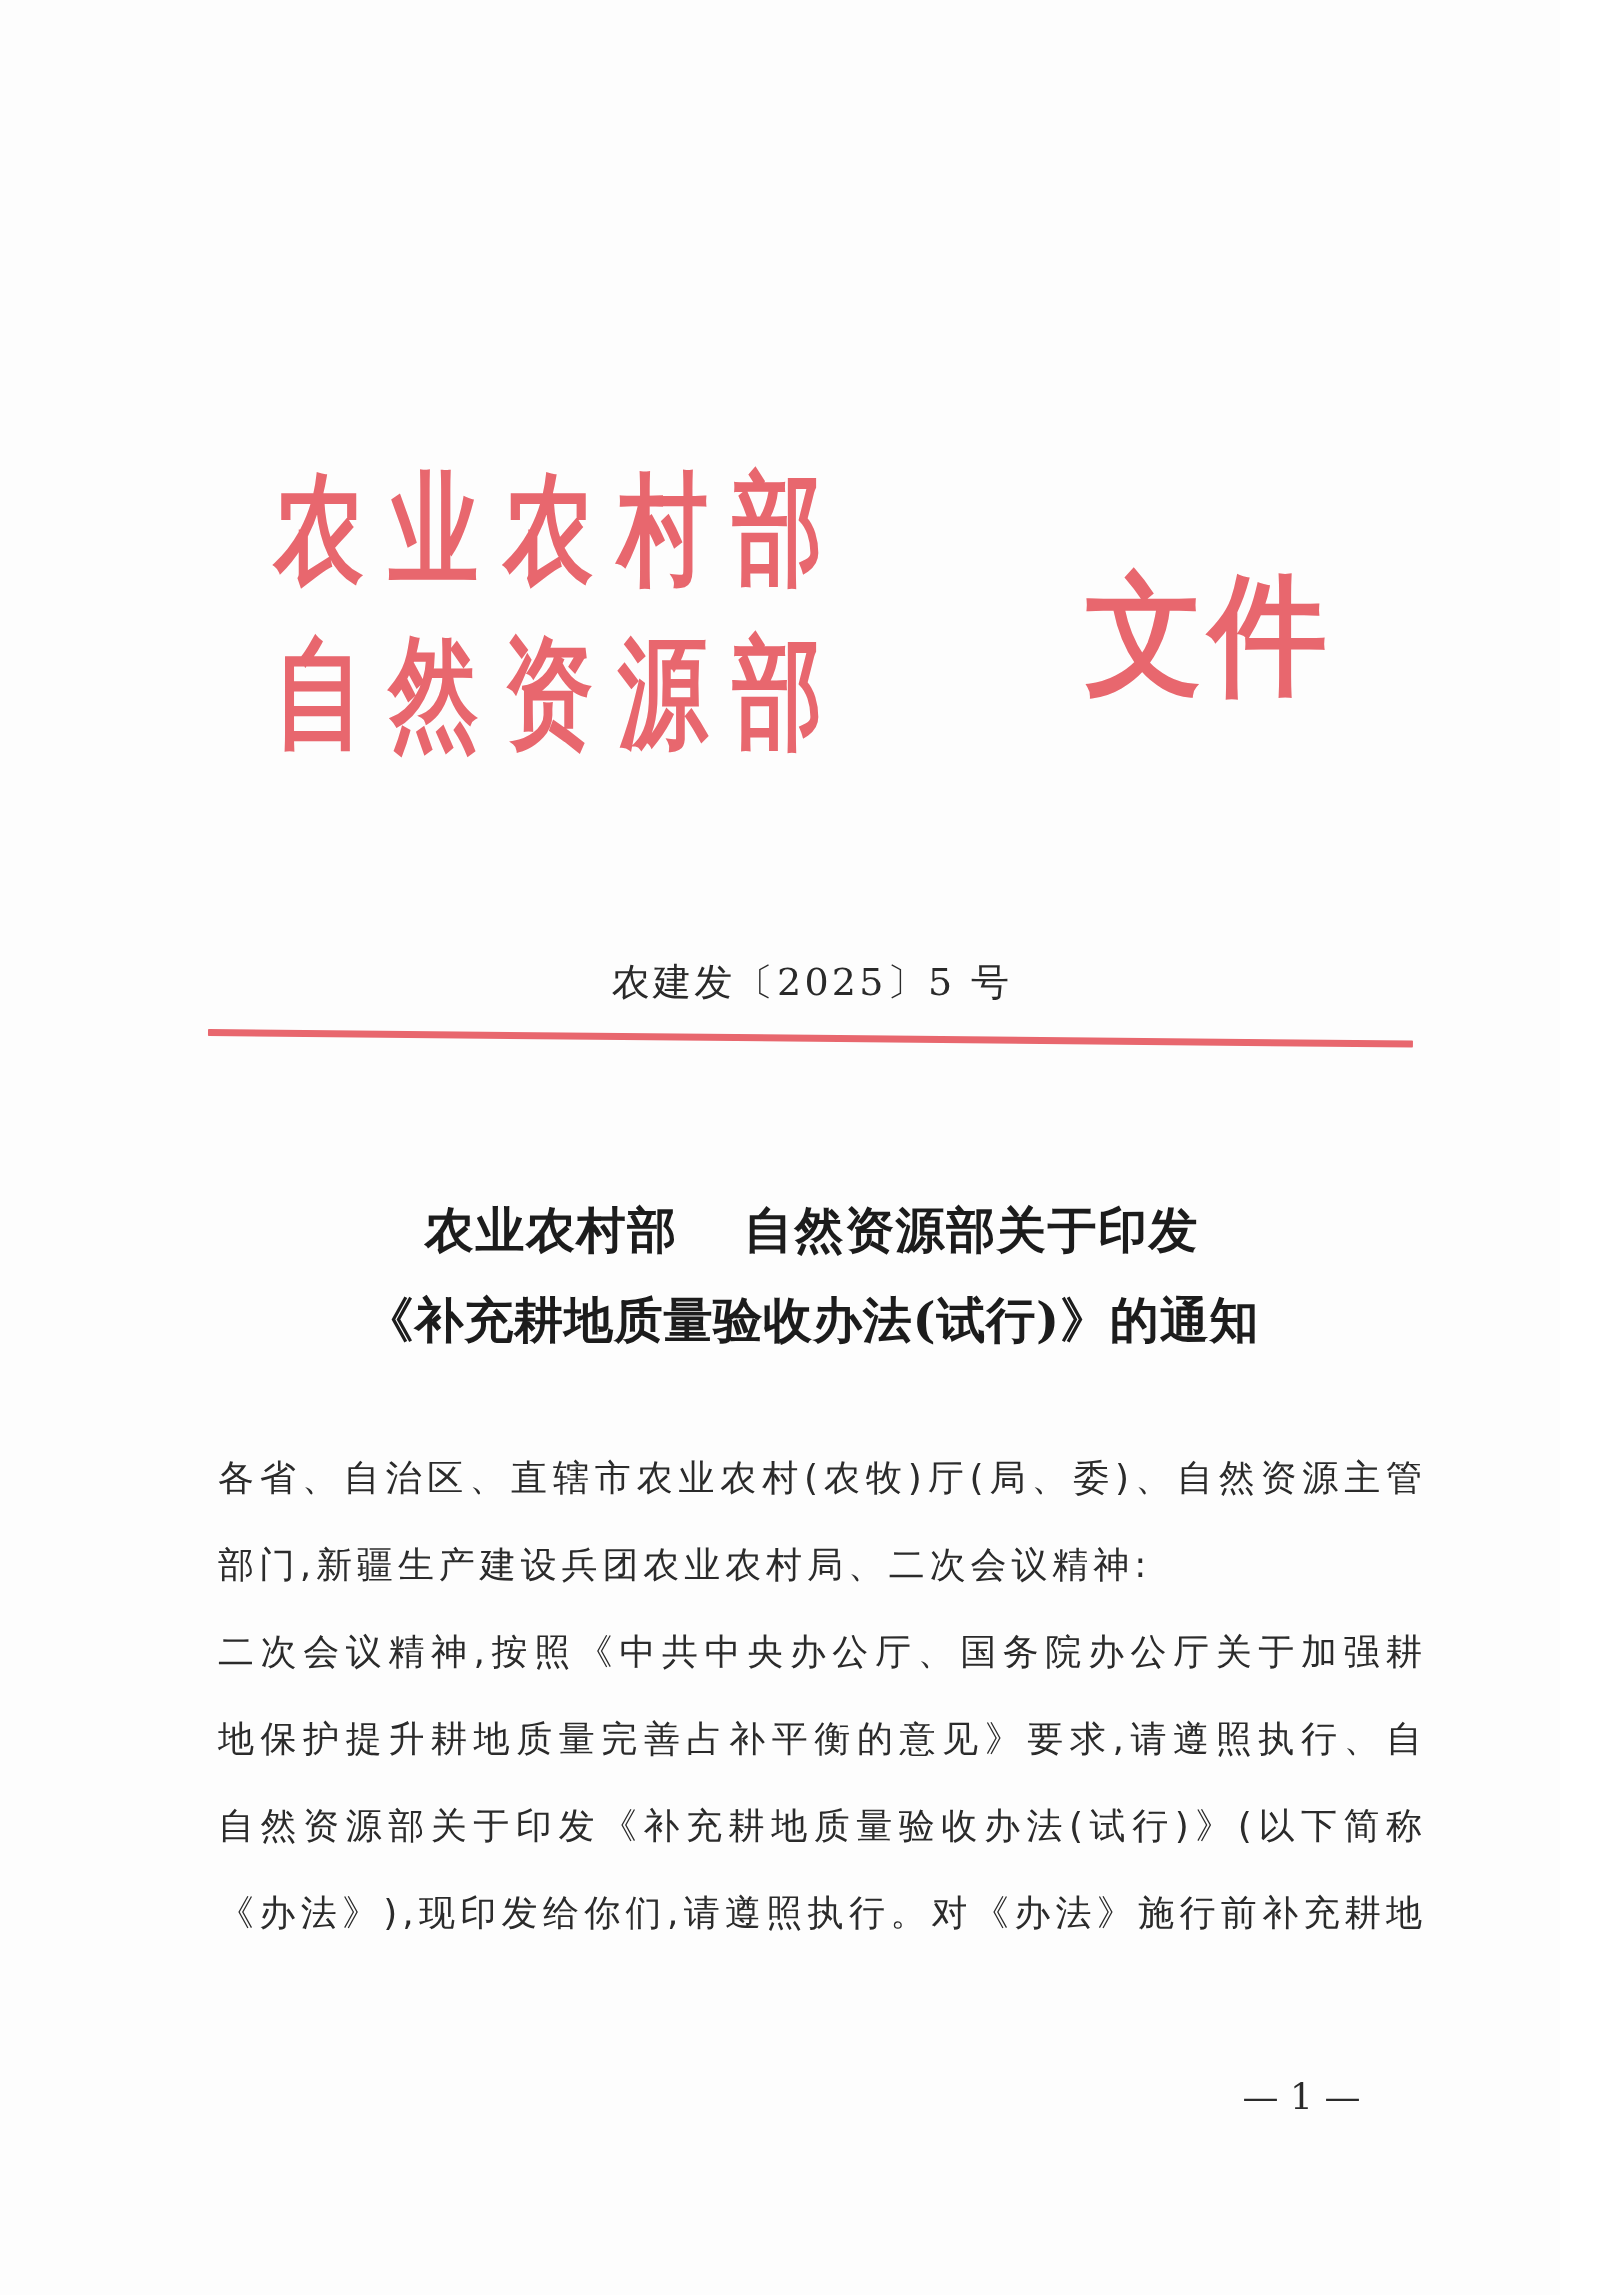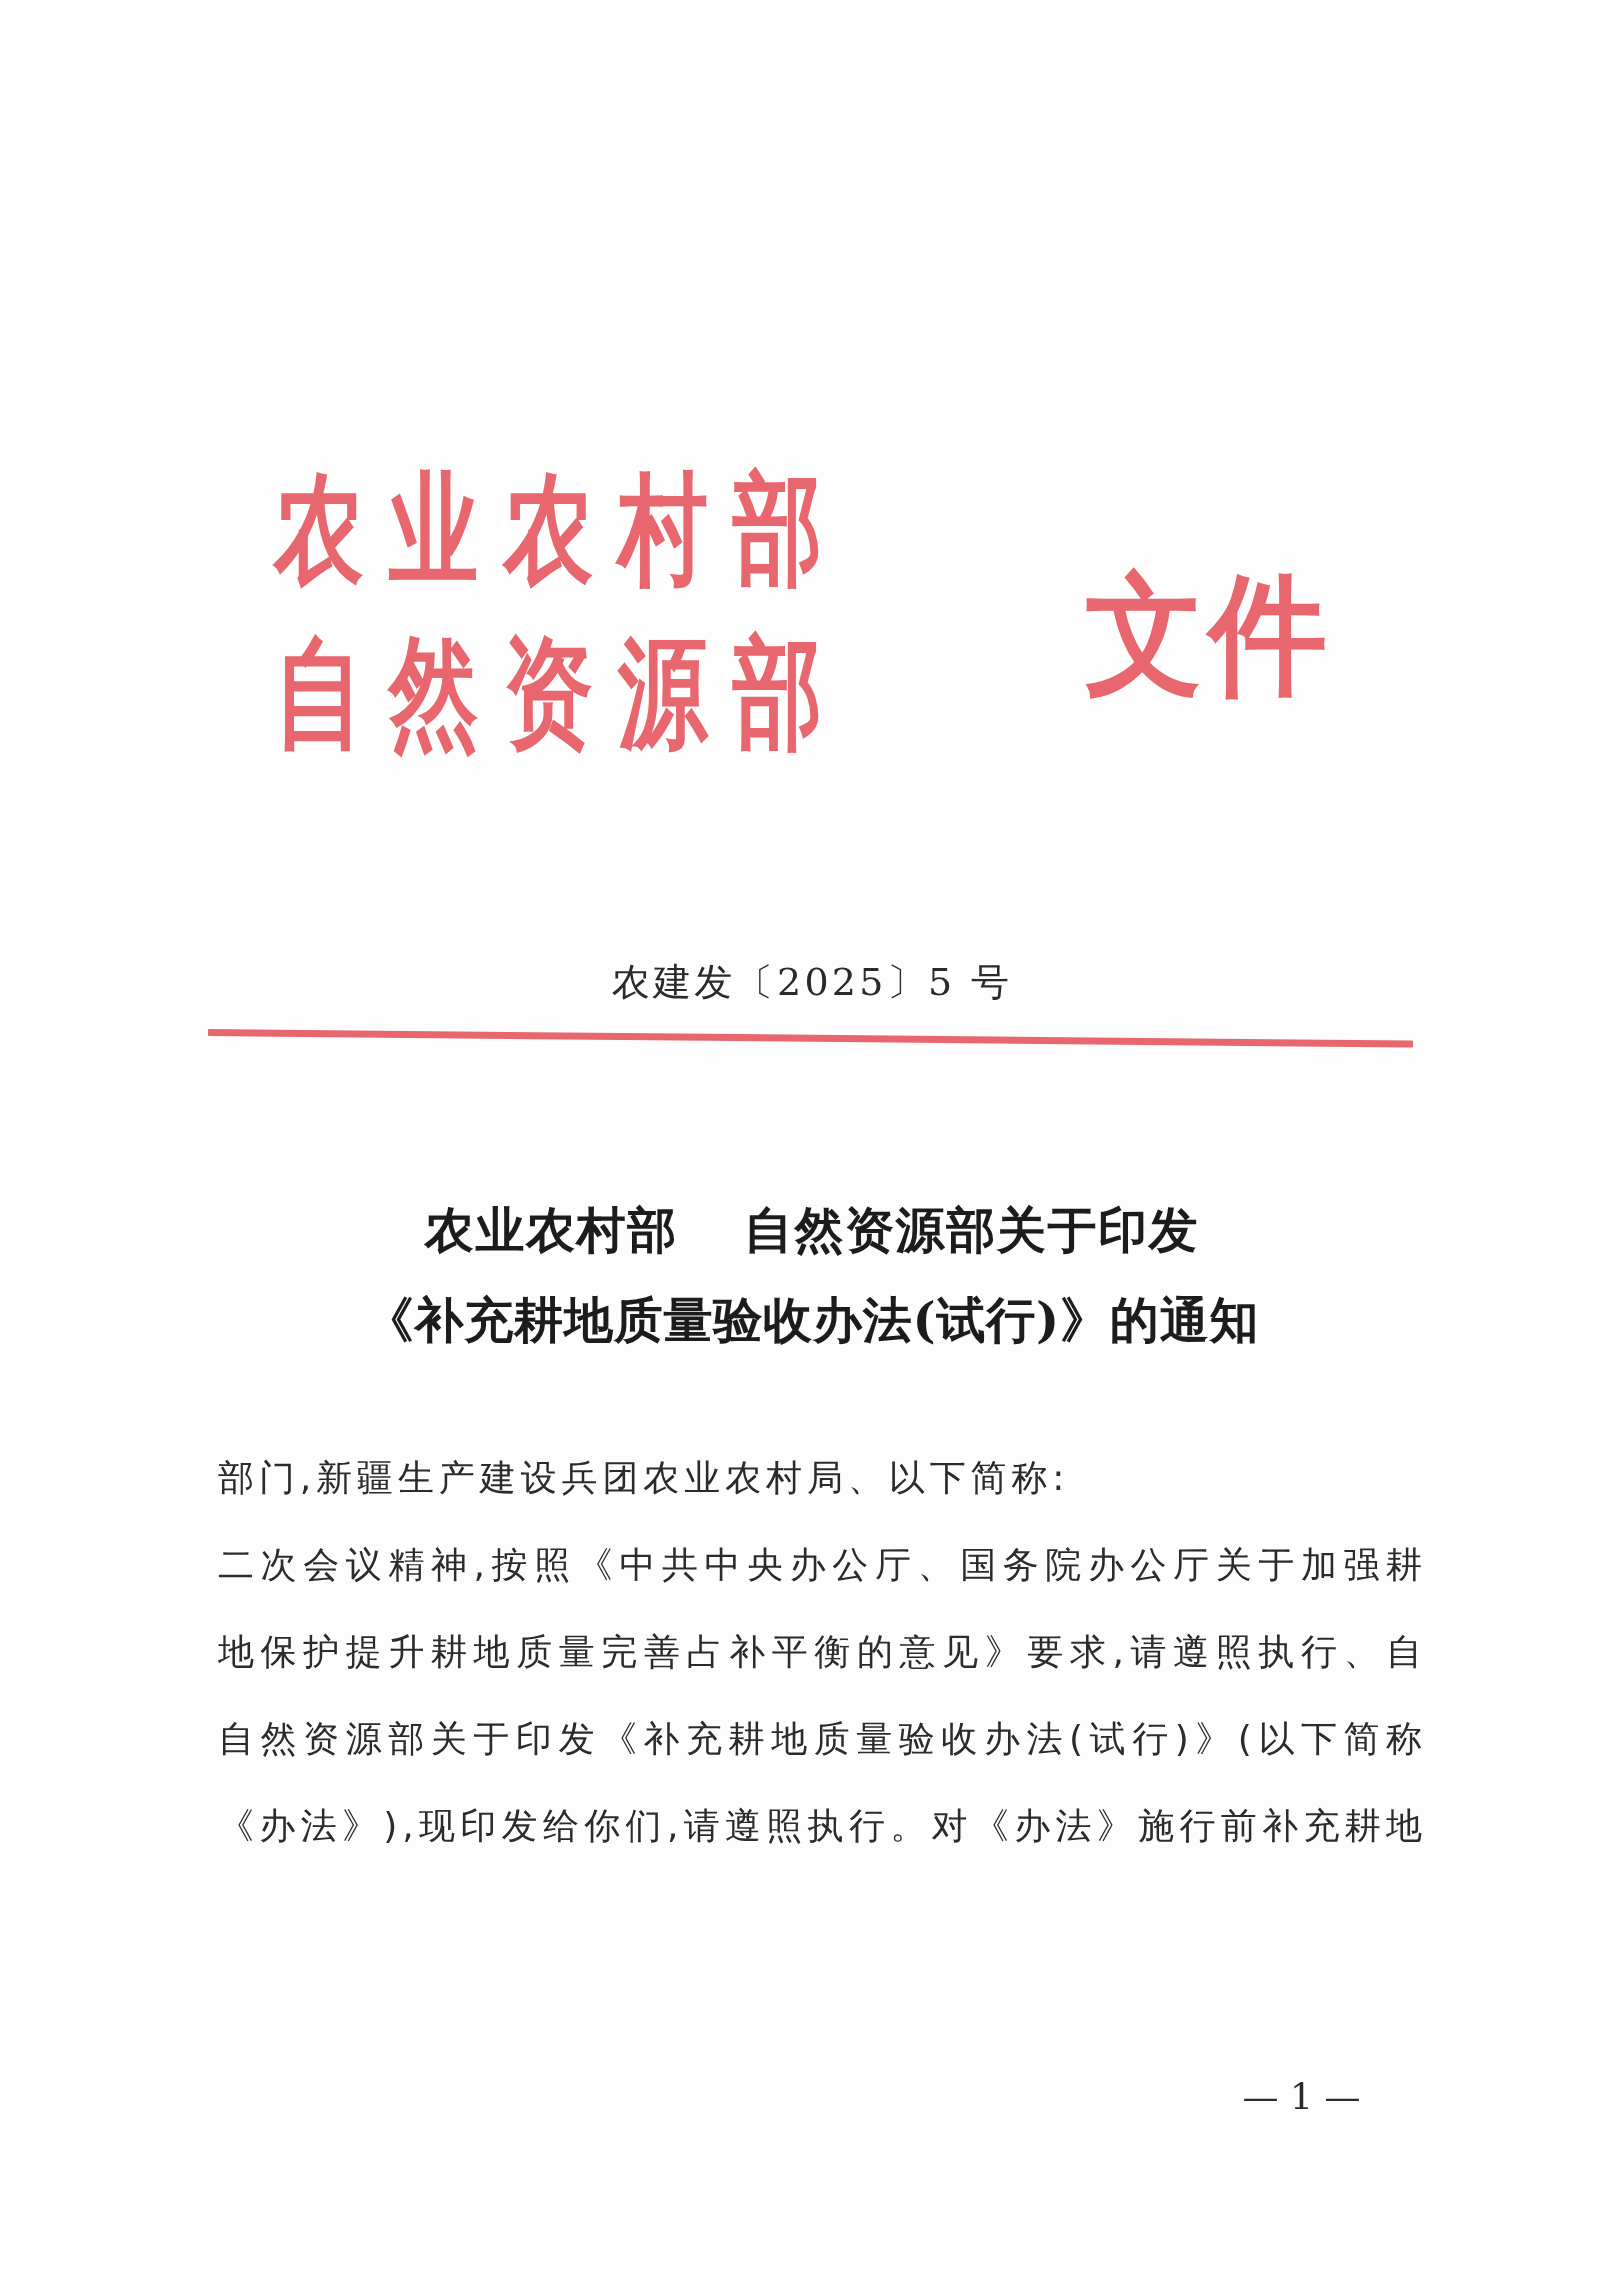--- a/index.html
+++ b/index.html
@@ -158,21 +158,22 @@
   <div class="red-rule"></div>
 
   <div class="title">
     <div class="line t1">
       <span>农业农村部</span><span class="gap"></span><span>自然资源部关于印发</span>
     </div>
     <div class="line t2">《补充耕地质量验收办法(试行)》的通知</div>
   </div>
 
   <div class="body-text">
-    <div class="bline last">部门,新疆生产建设兵团农业农村局、以下简称:</div>
+    <div class="bline">各省、自治区、直辖市农业农村(农牧)厅(局、委)、自然资源主管</div>
+    <div class="bline last">部门,新疆生产建设兵团农业农村局、二次会议精神:</div>
     <div class="bline">二次会议精神,按照《中共中央办公厅、国务院办公厅关于加强耕</div>
     <div class="bline">地保护提升耕地质量完善占补平衡的意见》要求,请遵照执行、自</div>
     <div class="bline">自然资源部关于印发《补充耕地质量验收办法(试行)》(以下简称</div>
     <div class="bline">《办法》),现印发给你们,请遵照执行。对《办法》施行前补充耕地</div>
   </div>
 
   <div class="page-number">— 1 —</div>
 
 </div>
 

